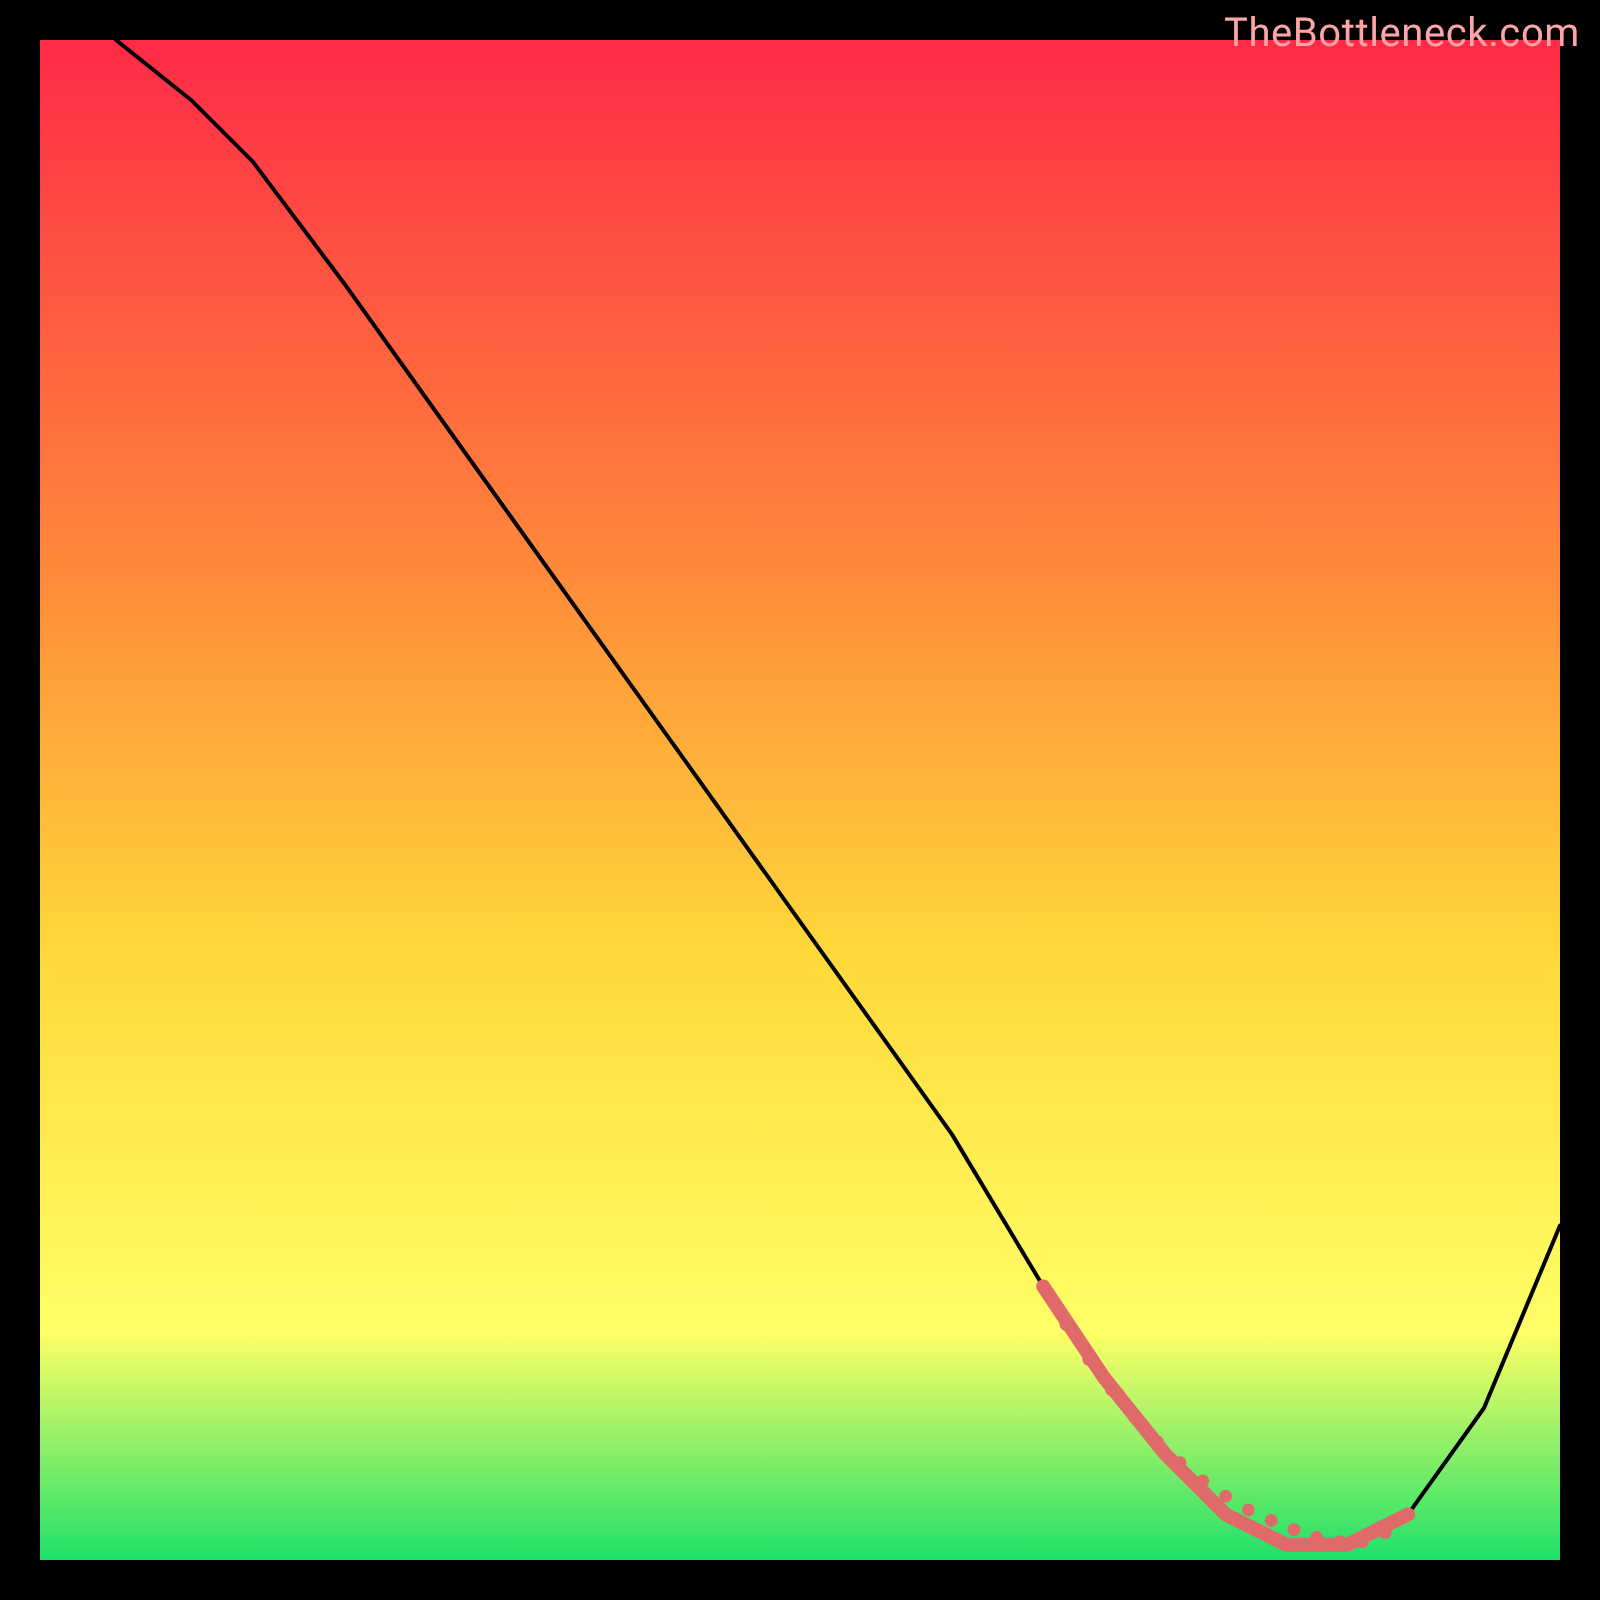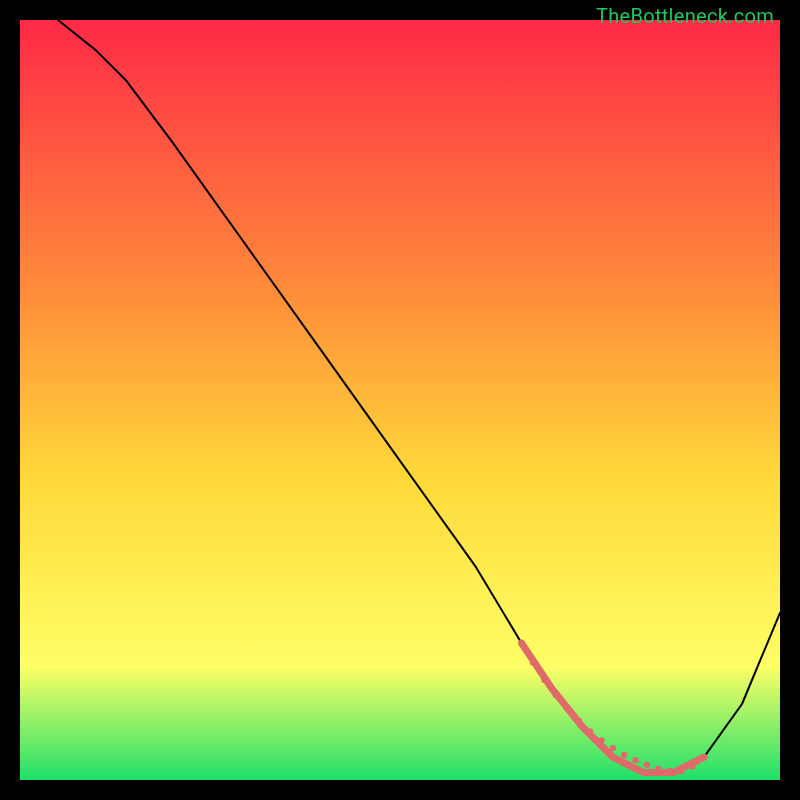--- a/index.html
+++ b/index.html
@@ -12,22 +12,22 @@
     font-family: -apple-system, BlinkMacSystemFont, "Segoe UI", Roboto, Helvetica, Arial, sans-serif;
   }
   .stage {
     position: relative;
     width: 800px;
     height: 800px;
   }
   .watermark {
     position: absolute;
     top: 4px;
-    right: 26px;
-    color: #22c55e;
+    right: 10px;
+    color: #fca5a5;
     font-size: 20px;
     font-weight: 400;
     letter-spacing: 0.3px;
     z-index: 5;
   }
   .plot {
     position: absolute;
     left: 20px;
     top: 20px;
     width: 760px;

